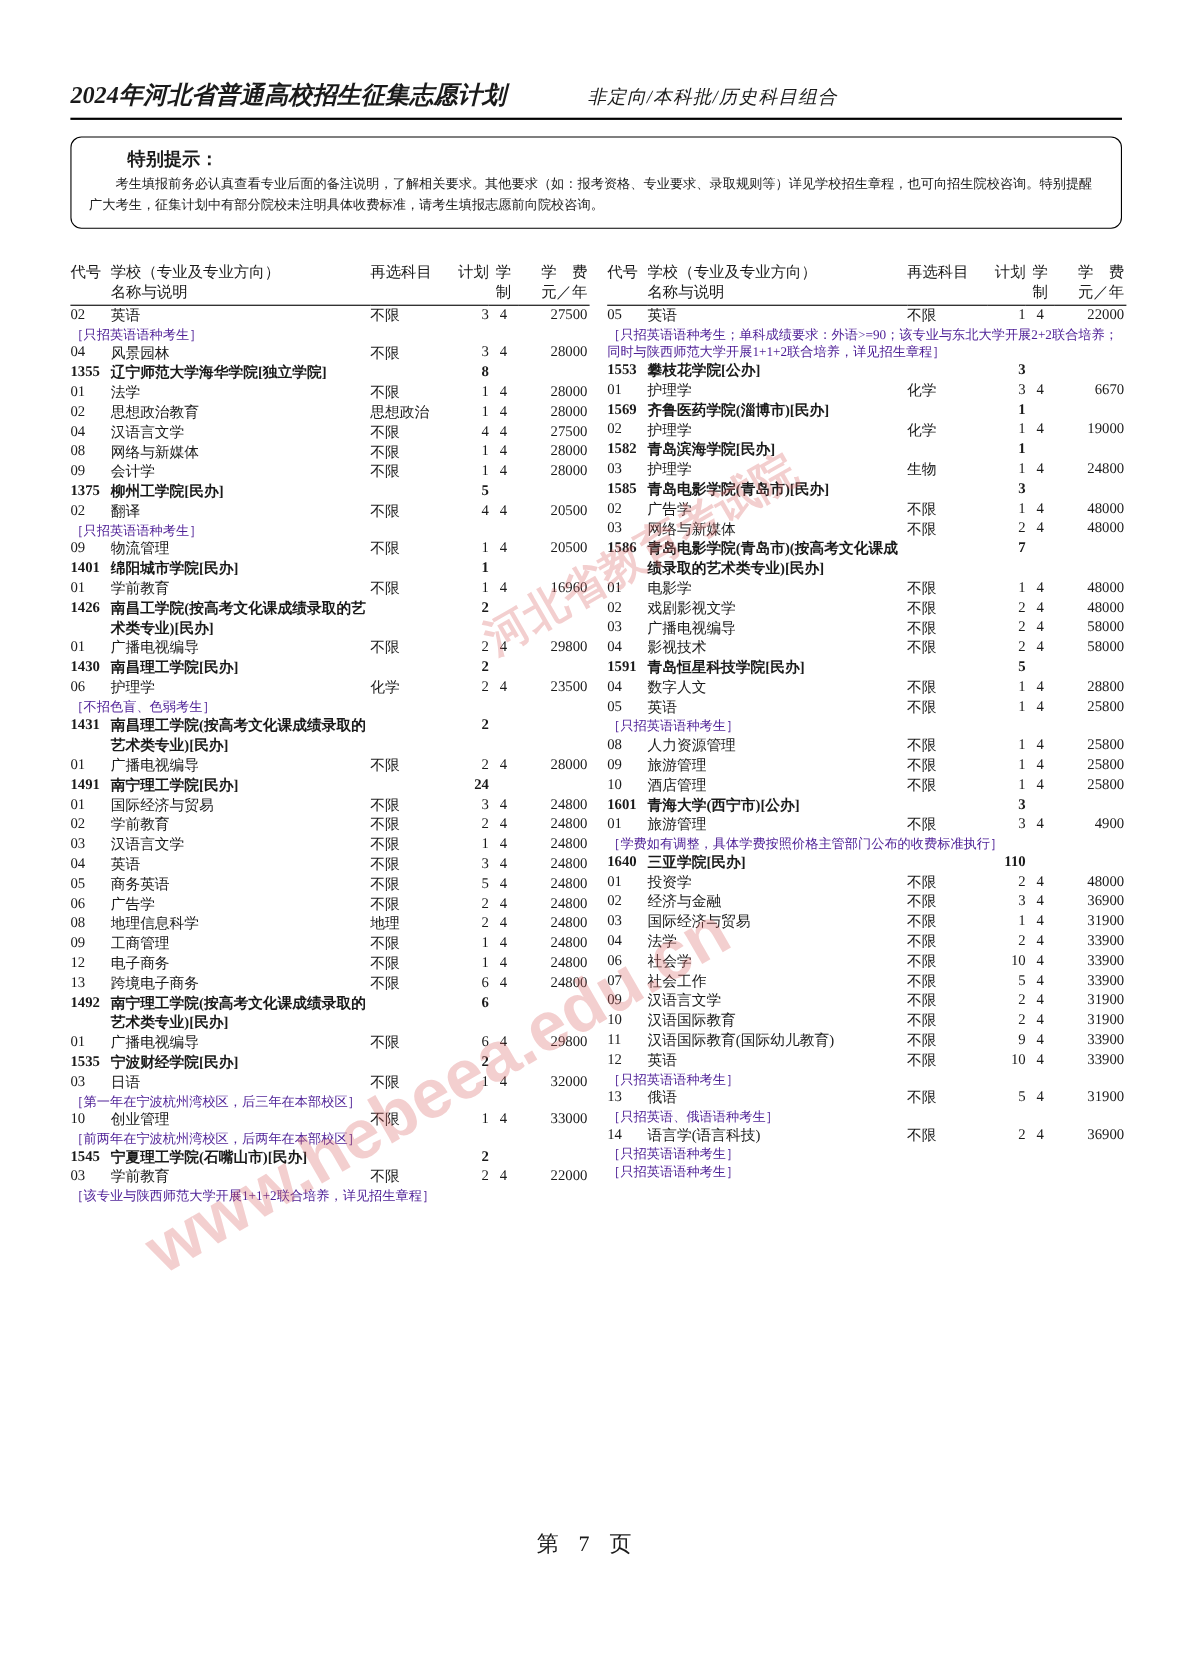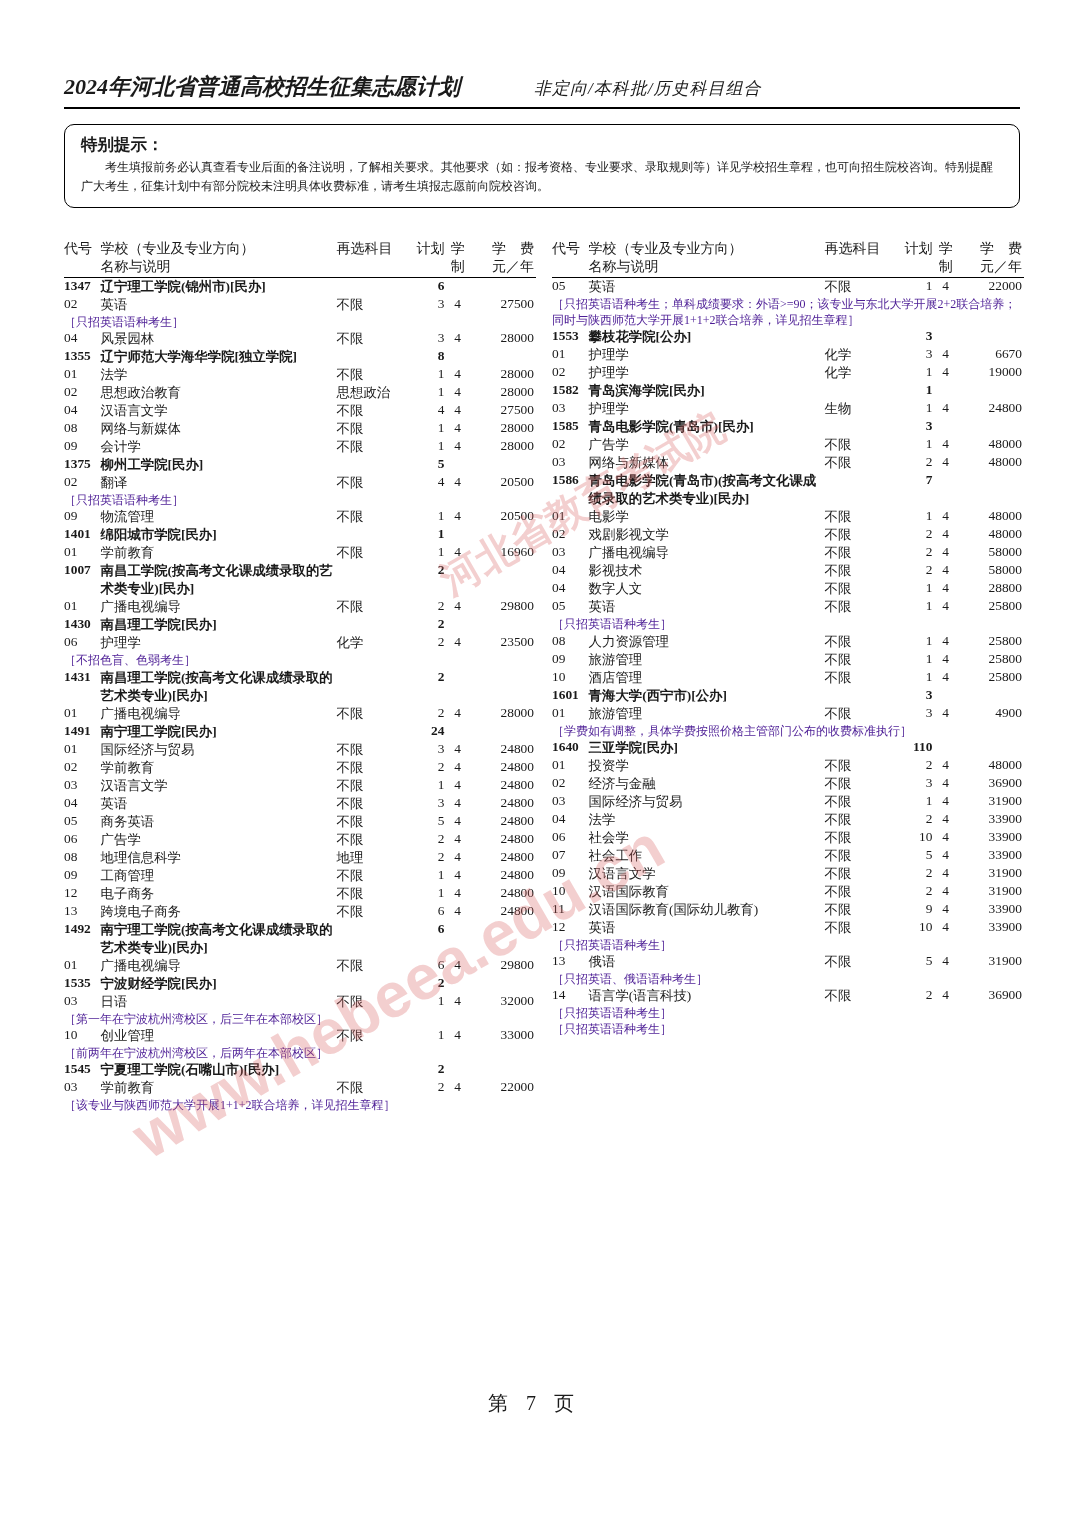--- a/index.html
+++ b/index.html
@@ -81,20 +81,21 @@
     left: 64px; top: 124px;
     width: 956px;
     box-sizing: border-box;
     border: 1.5px solid #000;
     border-radius: 10px;
     padding: 9px 16px 12px 16px;
   }
   .notice-title {
     font-size: 16.5px;
     font-weight: bold;
+    margin-left: 35px;
   }
   .notice-body {
     font-size: 12px;
     line-height: 1.56;
     text-indent: 2em;
     margin-top: 2px;
   }
   .columns {
     position: absolute;
     left: 64px;
@@ -190,28 +191,20 @@
               <td class="c-code">代号</td>
               <td class="c-name">学校（专业及专业方向）<br>名称与说明</td>
               <td class="c-sub">再选科目</td>
               <td class="c-plan">计划</td>
               <td class="c-year">学制</td>
               <td class="c-fee">学　费<br>元／年</td>
             </tr>
             <tr class="head-rule">
               <td colspan="6"></td>
             </tr>
-            <tr class="row sch">
-              <td class="c-code">1347</td>
-              <td class="c-name">辽宁理工学院(锦州市)[民办]</td>
-              <td class="c-sub"></td>
-              <td class="c-plan">6</td>
-              <td class="c-year"></td>
-              <td class="c-fee"></td>
-            </tr>
             <tr class="row">
               <td class="c-code">02</td>
               <td class="c-name major-name">英语</td>
               <td class="c-sub">不限</td>
               <td class="c-plan">3</td>
               <td class="c-year">4</td>
               <td class="c-fee">27500</td>
             </tr>
             <tr>
               <td colspan="6" class="note">［只招英语语种考生］</td>
@@ -309,21 +302,21 @@
             </tr>
             <tr class="row">
               <td class="c-code">01</td>
               <td class="c-name major-name">学前教育</td>
               <td class="c-sub">不限</td>
               <td class="c-plan">1</td>
               <td class="c-year">4</td>
               <td class="c-fee">16960</td>
             </tr>
             <tr class="row sch">
-              <td class="c-code">1007</td>
+              <td class="c-code">1426</td>
               <td class="c-name">南昌工学院(按高考文化课成绩录取的艺术类专业)[民办]</td>
               <td class="c-sub"></td>
               <td class="c-plan">2</td>
               <td class="c-year"></td>
               <td class="c-fee"></td>
             </tr>
             <tr class="row">
               <td class="c-code">01</td>
               <td class="c-name major-name">广播电视编导</td>
               <td class="c-sub">不限</td>
@@ -556,20 +549,28 @@
               <td class="c-fee"></td>
             </tr>
             <tr class="row">
               <td class="c-code">01</td>
               <td class="c-name major-name">护理学</td>
               <td class="c-sub">化学</td>
               <td class="c-plan">3</td>
               <td class="c-year">4</td>
               <td class="c-fee">6670</td>
             </tr>
+            <tr class="row sch">
+              <td class="c-code">1569</td>
+              <td class="c-name">齐鲁医药学院(淄博市)[民办]</td>
+              <td class="c-sub"></td>
+              <td class="c-plan">1</td>
+              <td class="c-year"></td>
+              <td class="c-fee"></td>
+            </tr>
             <tr class="row">
               <td class="c-code">02</td>
               <td class="c-name major-name">护理学</td>
               <td class="c-sub">化学</td>
               <td class="c-plan">1</td>
               <td class="c-year">4</td>
               <td class="c-fee">19000</td>
             </tr>
             <tr class="row sch">
               <td class="c-code">1582</td>
@@ -643,20 +644,28 @@
               <td class="c-year">4</td>
               <td class="c-fee">58000</td>
             </tr>
             <tr class="row">
               <td class="c-code">04</td>
               <td class="c-name major-name">影视技术</td>
               <td class="c-sub">不限</td>
               <td class="c-plan">2</td>
               <td class="c-year">4</td>
               <td class="c-fee">58000</td>
+            </tr>
+            <tr class="row sch">
+              <td class="c-code">1591</td>
+              <td class="c-name">青岛恒星科技学院[民办]</td>
+              <td class="c-sub"></td>
+              <td class="c-plan">5</td>
+              <td class="c-year"></td>
+              <td class="c-fee"></td>
             </tr>
             <tr class="row">
               <td class="c-code">04</td>
               <td class="c-name major-name">数字人文</td>
               <td class="c-sub">不限</td>
               <td class="c-plan">1</td>
               <td class="c-year">4</td>
               <td class="c-fee">28800</td>
             </tr>
             <tr class="row">

